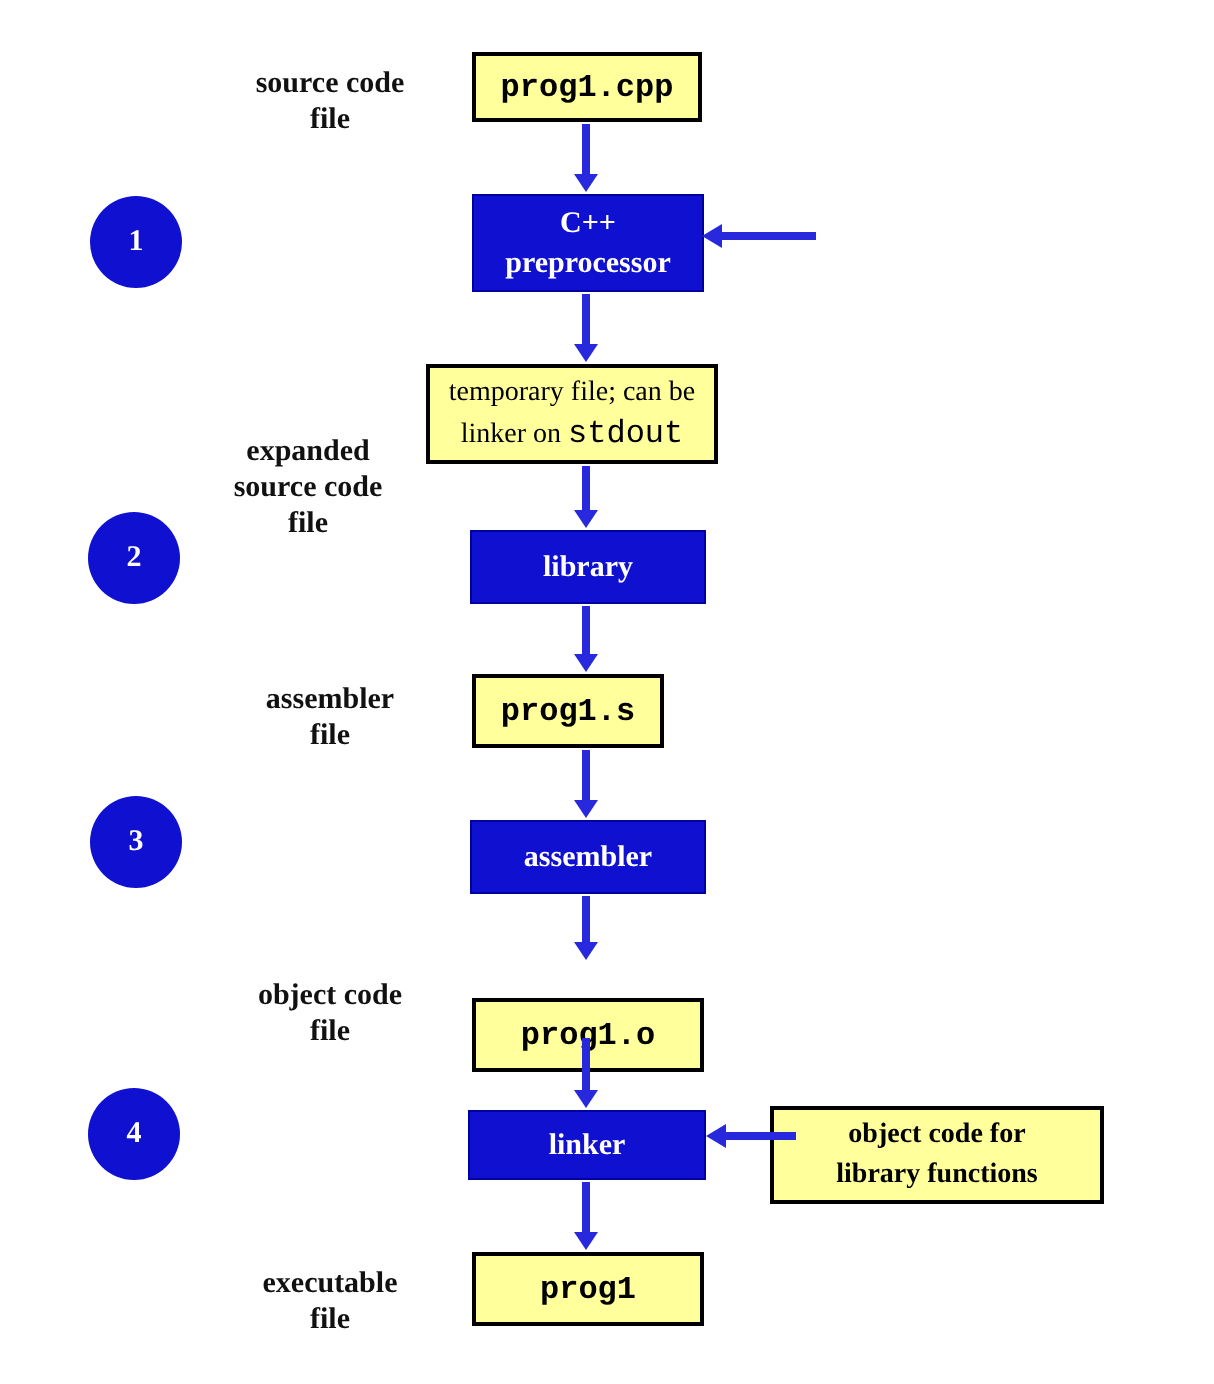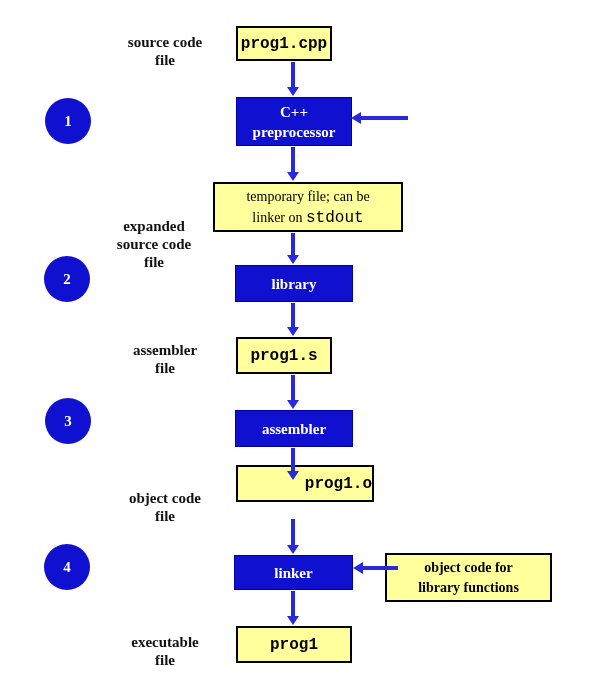--- a/index.html
+++ b/index.html
@@ -96,47 +96,47 @@
   <div class="circle" style="left:44px;top:256px;">
     <span>2</span>
   </div>
   <div class="circle" style="left:45px;top:398px;">
     <span>3</span>
   </div>
   <div class="circle" style="left:44px;top:544px;">
     <span>4</span>
   </div>
 
-  <div class="ybox monofile" style="left:236px;top:26px;width:96px;height:35px;">
+  <div class="ybox monofile" style="left:236px;top:26px;width:115px;height:35px;">
     <span>prog1.cpp</span>
   </div>
 
   <div class="bbox" style="left:236px;top:97px;width:116px;height:49px;">
     <div>C++</div>
     <div>preprocessor</div>
   </div>
 
-  <div class="ybox note" style="left:213px;top:182px;width:190px;height:50px;">
+  <div class="ybox note" style="left:213px;top:182px;width:146px;height:50px;">
     <div>temporary file; can be</div>
     <div><span>linker on </span><span class="mono">stdout</span></div>
   </div>
 
   <div class="bbox" style="left:235px;top:265px;width:118px;height:37px;">
     <span>library</span>
   </div>
 
   <div class="ybox monofile" style="left:236px;top:337px;width:96px;height:37px;">
     <span>prog1.s</span>
   </div>
 
   <div class="bbox" style="left:235px;top:410px;width:118px;height:37px;">
     <span>assembler</span>
   </div>
 
-  <div class="ybox monofile" style="left:236px;top:465px;width:138px;height:37px;align-items:flex-end;">
+  <div class="ybox monofile" style="left:236px;top:499px;width:116px;height:37px;">
     <span>prog1.o</span>
   </div>
 
   <div class="bbox" style="left:234px;top:555px;width:119px;height:35px;">
     <span>linker</span>
   </div>
 
   <div class="ybox monofile" style="left:236px;top:626px;width:116px;height:37px;">
     <span>prog1</span>
   </div>

